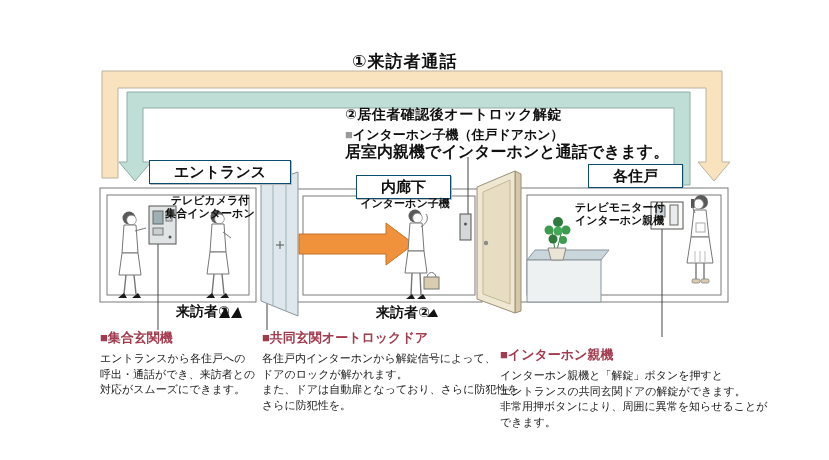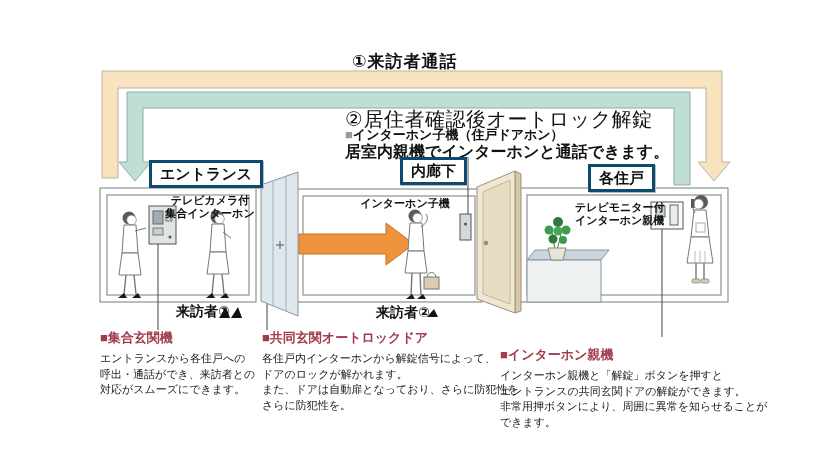--- a/index.html
+++ b/index.html
@@ -3,31 +3,31 @@
 <meta charset="utf-8">
 <style>
   html,body{margin:0;padding:0;background:#fff;}
   #canvas{
     position:relative;width:829px;height:460px;background:#fff;overflow:hidden;
     font-family:"Liberation Sans","DejaVu Sans",sans-serif;color:#111;
   }
   .abs{position:absolute;}
   #scene-svg{position:absolute;left:0;top:0;}
   .step1-title{left:352px;top:50px;font-size:17px;font-weight:bold;letter-spacing:1px;white-space:nowrap;}
-  .step2-title{left:345px;top:106px;font-size:20px;font-weight:normal;letter-spacing:0.5px;white-space:nowrap;}
+  .step2-title{left:345px;top:106px;font-size:14px;font-weight:bold;letter-spacing:0.5px;white-space:nowrap;}
   .step2-sub{left:345px;top:126px;font-size:13px;font-weight:bold;white-space:nowrap;}
   .step2-sub .marker{color:#9a9a9a;}
   .step2-note{left:345px;top:142px;font-size:16px;font-weight:bold;white-space:nowrap;}
   .zone-box{
-    position:absolute;border:3px solid #0c4a6e;background:#fff;
-    font-size:15px;font-weight:bold;padding:1px 8px;line-height:20px;white-space:nowrap;
+    position:absolute;border:1px solid #0c4a6e;background:#fff;
+    font-size:15px;font-weight:bold;padding:1px 24px;line-height:20px;white-space:nowrap;
     box-shadow:1px 1px 0 #bbb;
   }
   .zone-entrance{left:149px;top:160px;}
-  .zone-corridor{left:356px;top:157px;margin-left:44px;}
+  .zone-corridor{left:356px;top:175px;}
   .zone-unit{left:588px;top:164px;}
   .device-label{position:absolute;font-size:11px;font-weight:bold;line-height:13px;text-align:center;white-space:nowrap;}
   .lbl-entrance-device{left:155px;top:194px;width:110px;}
   .lbl-corridor-device{left:360px;top:197px;width:90px;}
   .lbl-unit-device{left:575px;top:201px;width:80px;text-align:left;}
   .visitor-label{position:absolute;font-size:14px;font-weight:bold;white-space:nowrap;padding-left:16px;}
   .lbl-visitor1{left:160px;top:303px;}
   .lbl-visitor2{left:360px;top:304px;}
   .note{position:absolute;}
   .note1{left:100px;top:329px;width:165px;}

